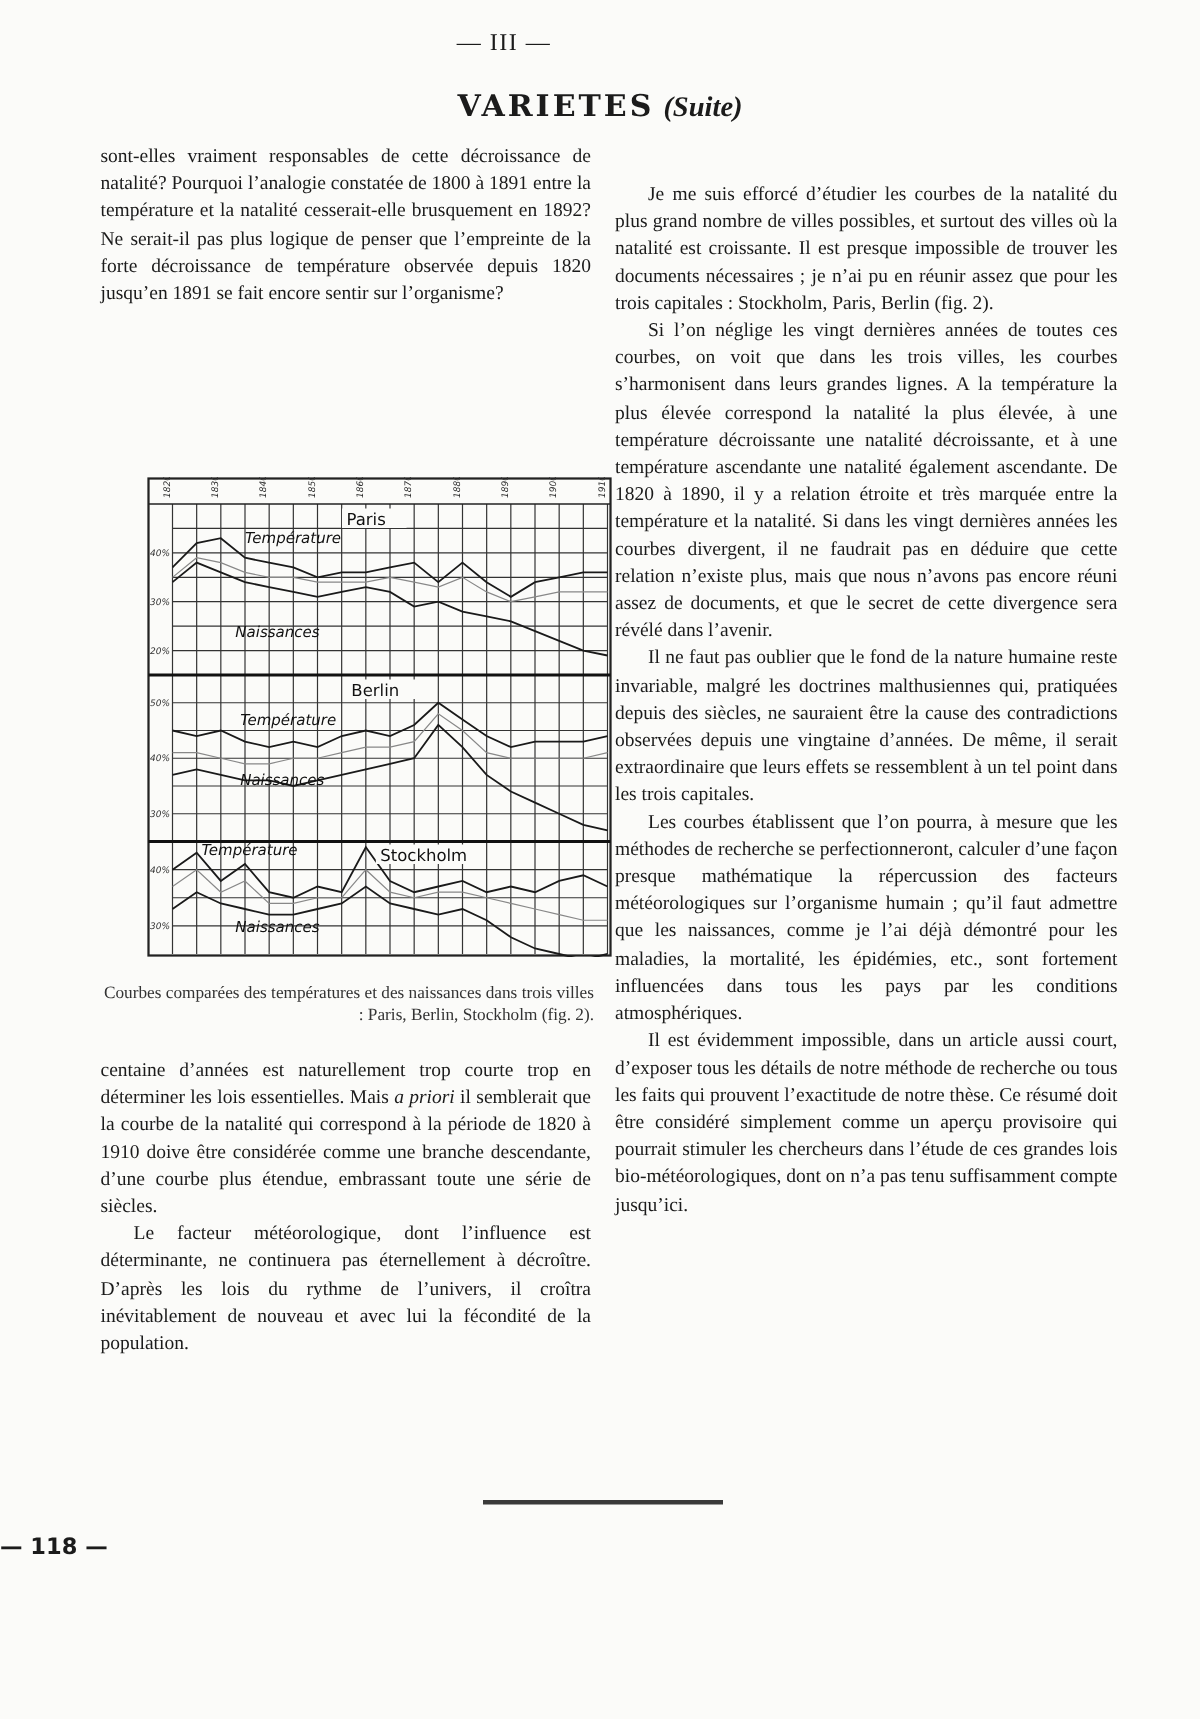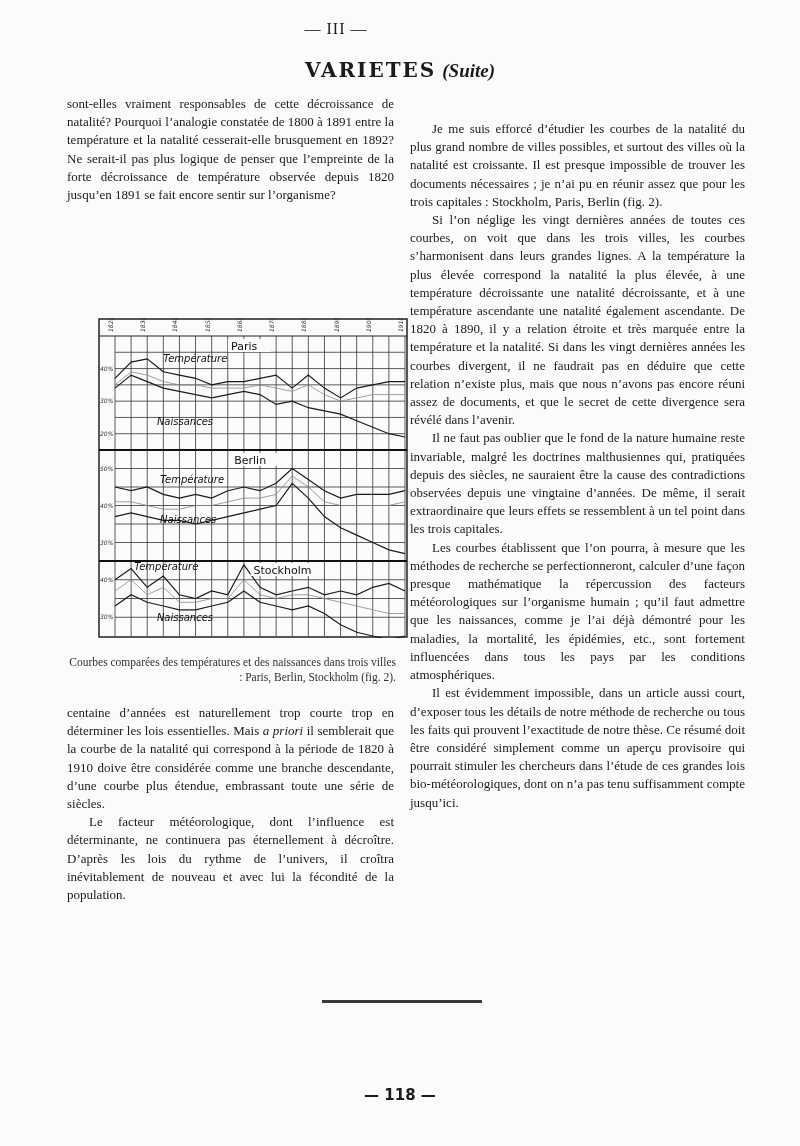--- a/index.html
+++ b/index.html
@@ -15,21 +15,21 @@
   .col p.ind { text-indent:22px; }
   #colL1 { left:67px; top:95px; width:327px; }
   #colL2 { left:67px; top:704px; width:327px; }
   #colR  { left:410px; top:95px; width:335px;margin-top:25px; }
   .col .it { font-style:italic; }
   .chart-box { position:absolute; left:78px; top:318px; width:310px; height:320px;margin-left:20px; }
   .chart-box svg { display:block; }
   .caption { position:absolute; left:66px; top:655px; width:330px; text-align:right;
         font-family:"Liberation Serif", serif; font-size:11.5px; line-height:15px; color:#333; }
   .rule { position:absolute; left:322px; top:1000px; width:160px; height:3px; background:#3a3a3a; }
-  .page-num-bot { position:absolute; top:1086px; left:0; width:800px; text-align:center;
+  .page-num-bot { position:absolute; top:1022px; left:0; width:800px; 
         font-family:"DejaVu Sans", sans-serif; font-weight:bold; font-size:15px; }
 </style>
 </head>
 <body>
 
 <div class="page-num-top">— III —</div>
 
 <div class="title">
   <span class="main">VARIETES</span><span class="suite">(Suite)</span>
 </div>

